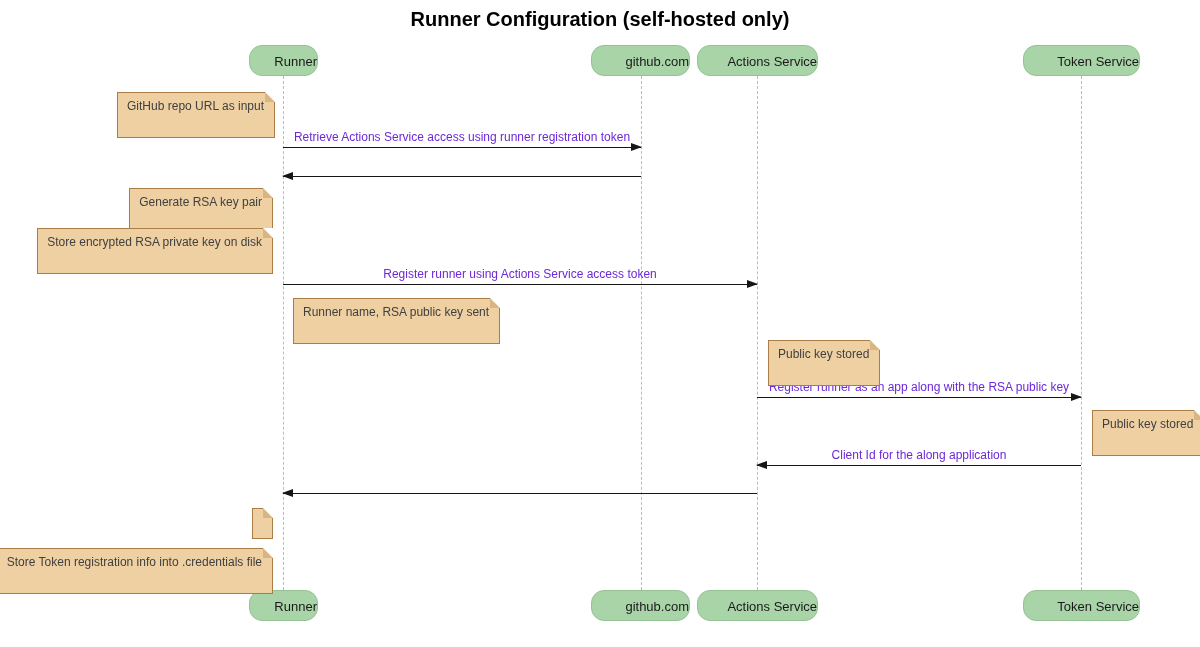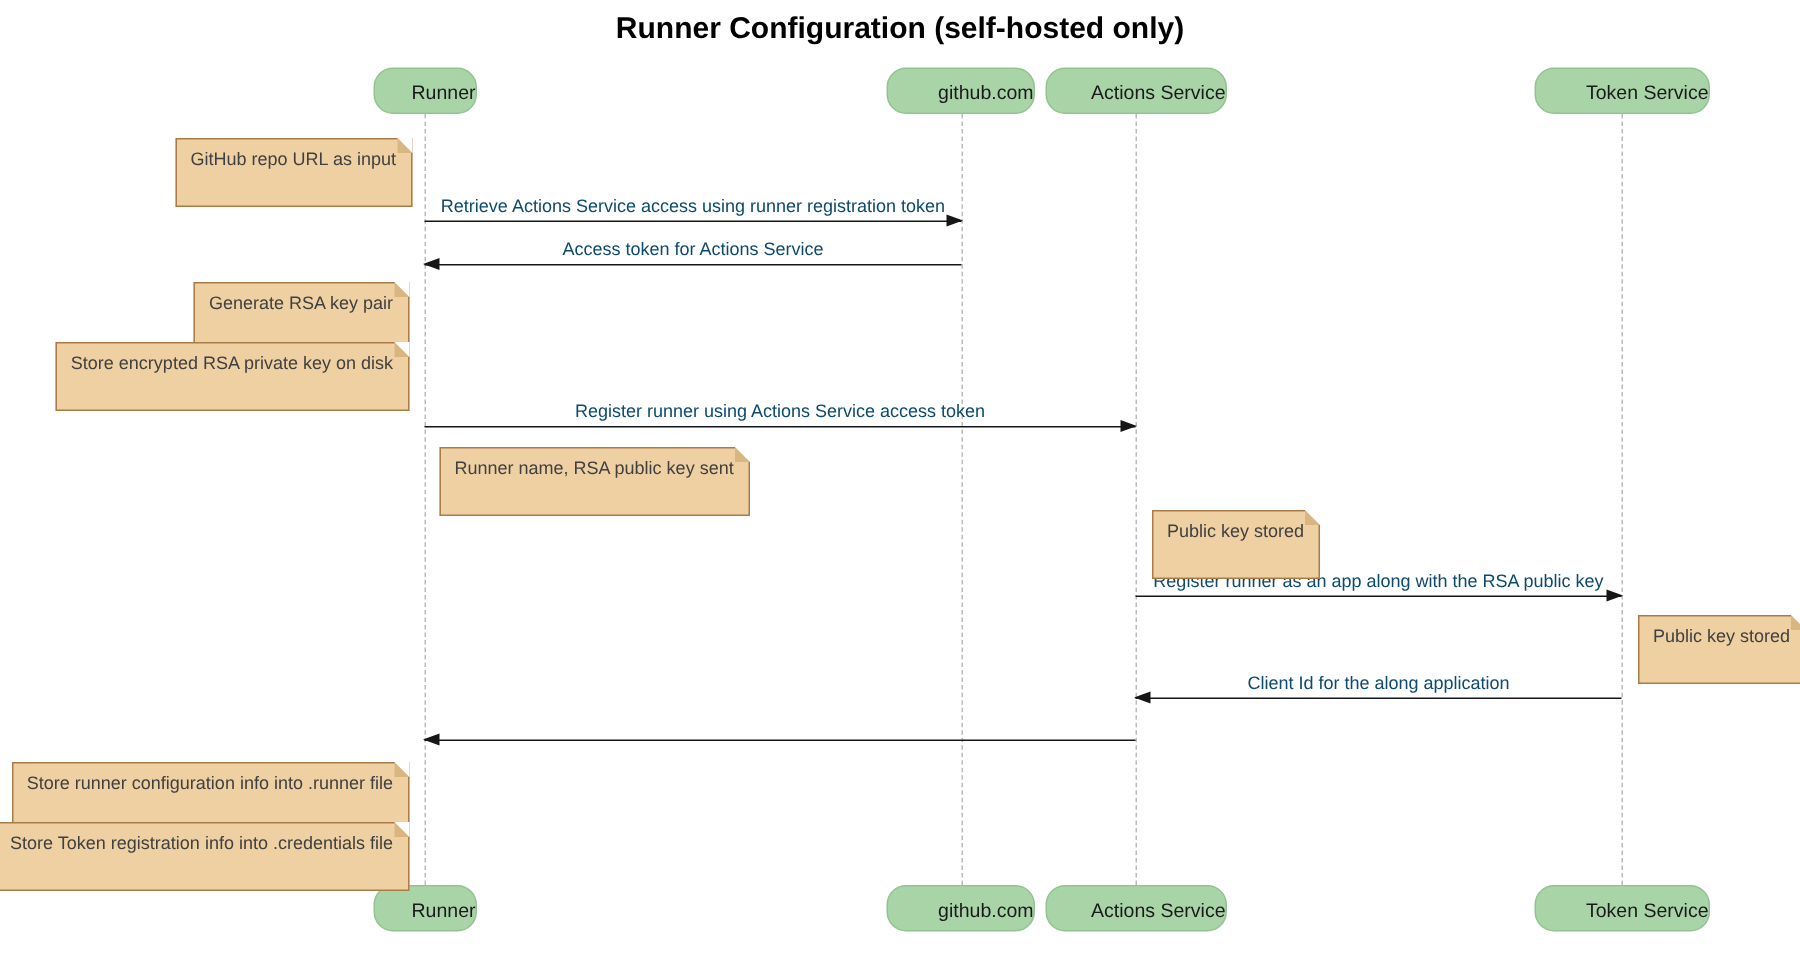--- a/index.html
+++ b/index.html
@@ -16,21 +16,21 @@
     background:var(--participant-fill,#a8d4a8);
     border:1px solid var(--participant-border,#94c494);
     border-radius:13px;font-size:13px;color:#1a1a1a;box-sizing:border-box;
   }
   .lifeline{
     position:absolute;top:76px;height:514px;width:0;
     border-left:1px dashed var(--lifeline,#bbbbbb);
   }
   .msg-label{
     position:absolute;height:15px;font-size:12px;text-align:center;
-    color:#0c4a6e;white-space:nowrap;
+    color:#6d28d9;white-space:nowrap;
   }
   .msg-line{
     position:absolute;height:0;border-top:1.2px solid var(--arrow,#161616);
   }
   .ah{position:absolute;width:0;height:0;top:-5px;}
   .ah-right{right:-1px;border-top:4.5px solid transparent;border-bottom:4.5px solid transparent;border-left:11px solid var(--arrow,#161616);}
   .ah-left{left:-1px;border-top:4.5px solid transparent;border-bottom:4.5px solid transparent;border-right:11px solid var(--arrow,#161616);}
   .note{
     position:absolute;background:var(--note-fill,#efd0a3);
     border:1px solid var(--note-border,#aa7d48);
@@ -63,21 +63,20 @@
   <div class="participant" style="left:249px;top:590px;width:69px">Runner</div>
   <div class="participant" style="left:591px;top:590px;width:99px">github.com</div>
   <div class="participant" style="left:697px;top:590px;width:121px">Actions Service</div>
   <div class="participant" style="left:1023px;top:590px;width:117px">Token Service</div>
 
   <div class="msg-label" style="left:283px;top:130px;width:358px">Retrieve Actions Service access using runner registration token</div>
   <div class="msg-line" style="left:283px;top:147px;width:358px">
     <span class="ah ah-right"></span>
   </div>
 
-  <div class="msg-label" style="left:283px;top:159px;width:358px">Access token for Actions Service</div>
   <div class="msg-line" style="left:283px;top:176px;width:358px">
     <span class="ah ah-left"></span>
   </div>
 
   <div class="msg-label" style="left:283px;top:267px;width:474px">Register runner using Actions Service access token</div>
   <div class="msg-line" style="left:283px;top:284px;width:474px">
     <span class="ah ah-right"></span>
   </div>
 
   <div class="msg-label" style="left:757px;top:380px;width:324px">Register runner as an app along with the RSA public key</div>
@@ -93,16 +92,16 @@
   <div class="msg-line" style="left:283px;top:493px;width:474px">
     <span class="ah ah-left"></span>
   </div>
 
   <div class="note" style="right:925px;top:92px"><span class="fold"></span><span>GitHub repo URL as input</span></div>
   <div class="note" style="right:927px;top:188px"><span class="fold"></span><span>Generate RSA key pair</span></div>
   <div class="note" style="right:927px;top:228px"><span class="fold"></span><span>Store encrypted RSA private key on disk</span></div>
   <div class="note" style="left:293px;top:298px"><span class="fold"></span><span>Runner name, RSA public key sent</span></div>
   <div class="note" style="left:768px;top:340px"><span class="fold"></span><span>Public key stored</span></div>
   <div class="note" style="left:1092px;top:410px"><span class="fold"></span><span>Public key stored</span></div>
-  <div class="note" style="right:927px;top:508px"><span class="fold"></span><span>Store runner configuration info into .runner file</span></div>
+  <div class="note" style="right:927px;top:508px"><span class="fold"></span></div>
   <div class="note" style="right:927px;top:548px"><span class="fold"></span><span>Store Token registration info into .credentials file</span></div>
 
 </div>
 
 </body></html>

